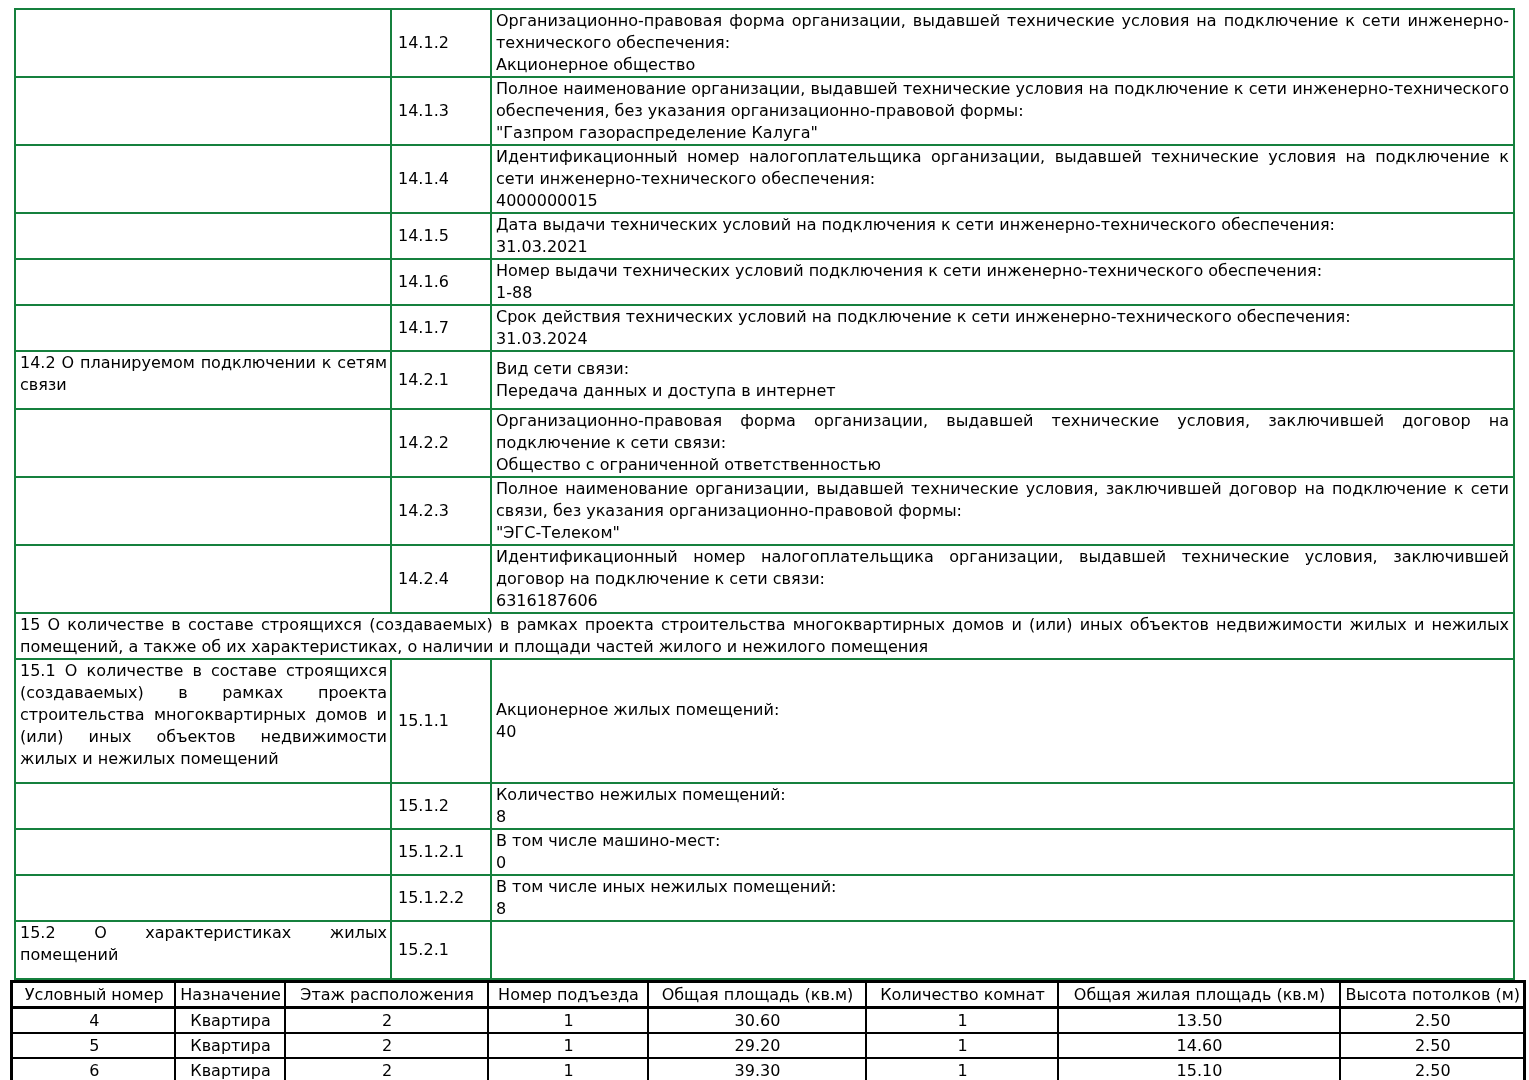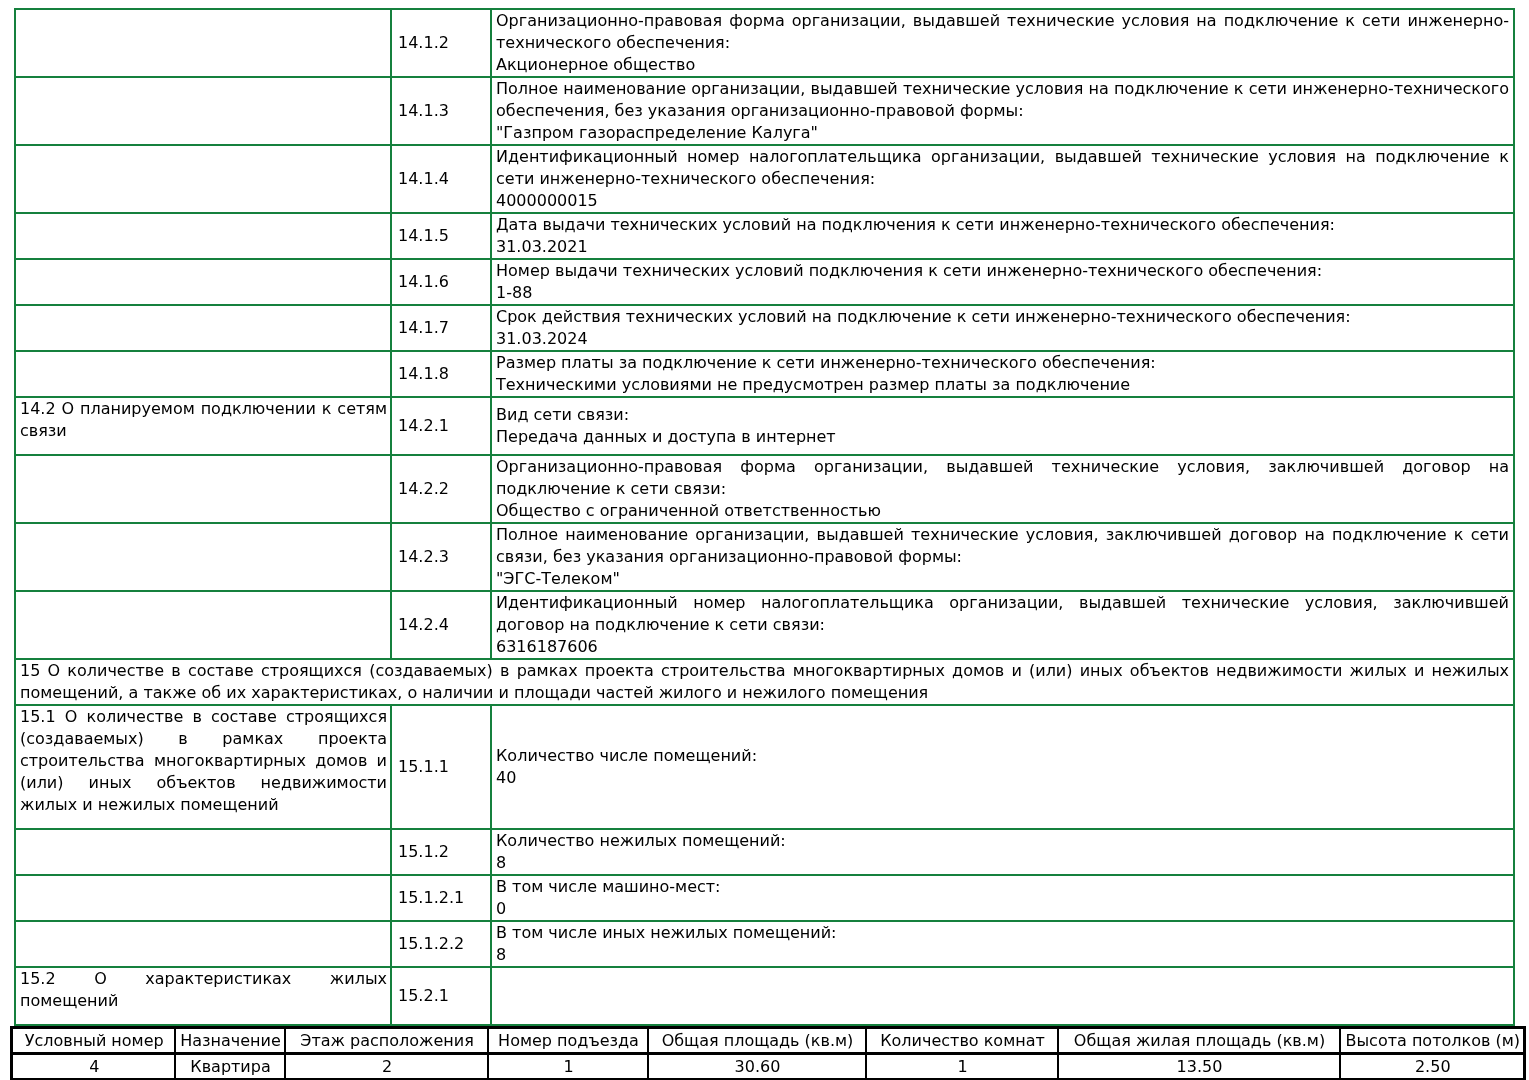--- a/index.html
+++ b/index.html
@@ -120,28 +120,20 @@
         </tr>
         <tr>
           <td class="sec"></td>
           <td class="num">14.1.7</td>
           <td class="content">
             <div class="lbl">Срок действия технических условий на подключение к сети инженерно-технического обеспечения:</div>
             <div class="val">31.03.2024</div>
           </td>
         </tr>
         <tr>
-          <td class="sec"></td>
-          <td class="num">14.1.8</td>
-          <td class="content">
-            <div class="lbl">Размер платы за подключение к сети инженерно-технического обеспечения:</div>
-            <div class="val">Техническими условиями не предусмотрен размер платы за подключение</div>
-          </td>
-        </tr>
-        <tr>
           <td class="sec">14.2 О планируемом подключении к сетям связи</td>
           <td class="num">14.2.1</td>
           <td class="content">
             <div class="lbl">Вид сети связи:</div>
             <div class="val">Передача данных и доступа в интернет</div>
           </td>
         </tr>
         <tr>
           <td class="sec"></td>
           <td class="num">14.2.2</td>
@@ -166,21 +158,21 @@
             <div class="val">6316187606</div>
           </td>
         </tr>
         <tr>
           <td colspan="3" class="banner">15 О количестве в составе строящихся (создаваемых) в рамках проекта строительства многоквартирных домов и (или) иных объектов недвижимости жилых и нежилых помещений, а также об их характеристиках, о наличии и площади частей жилого и нежилого помещения</td>
         </tr>
         <tr data-tall="true">
           <td class="sec">15.1 О количестве в составе строящихся (создаваемых) в рамках проекта строительства многоквартирных домов и (или) иных объектов недвижимости жилых и нежилых помещений</td>
           <td class="num">15.1.1</td>
           <td class="content">
-            <div class="lbl">Количество числе помещений:</div>
+            <div class="lbl">Акционерное жилых помещений:</div>
             <div class="val">40</div>
           </td>
         </tr>
         <tr>
           <td class="sec"></td>
           <td class="num">15.1.2</td>
           <td class="content">
             <div class="lbl">Количество нежилых помещений:</div>
             <div class="val">8</div>
           </td>

